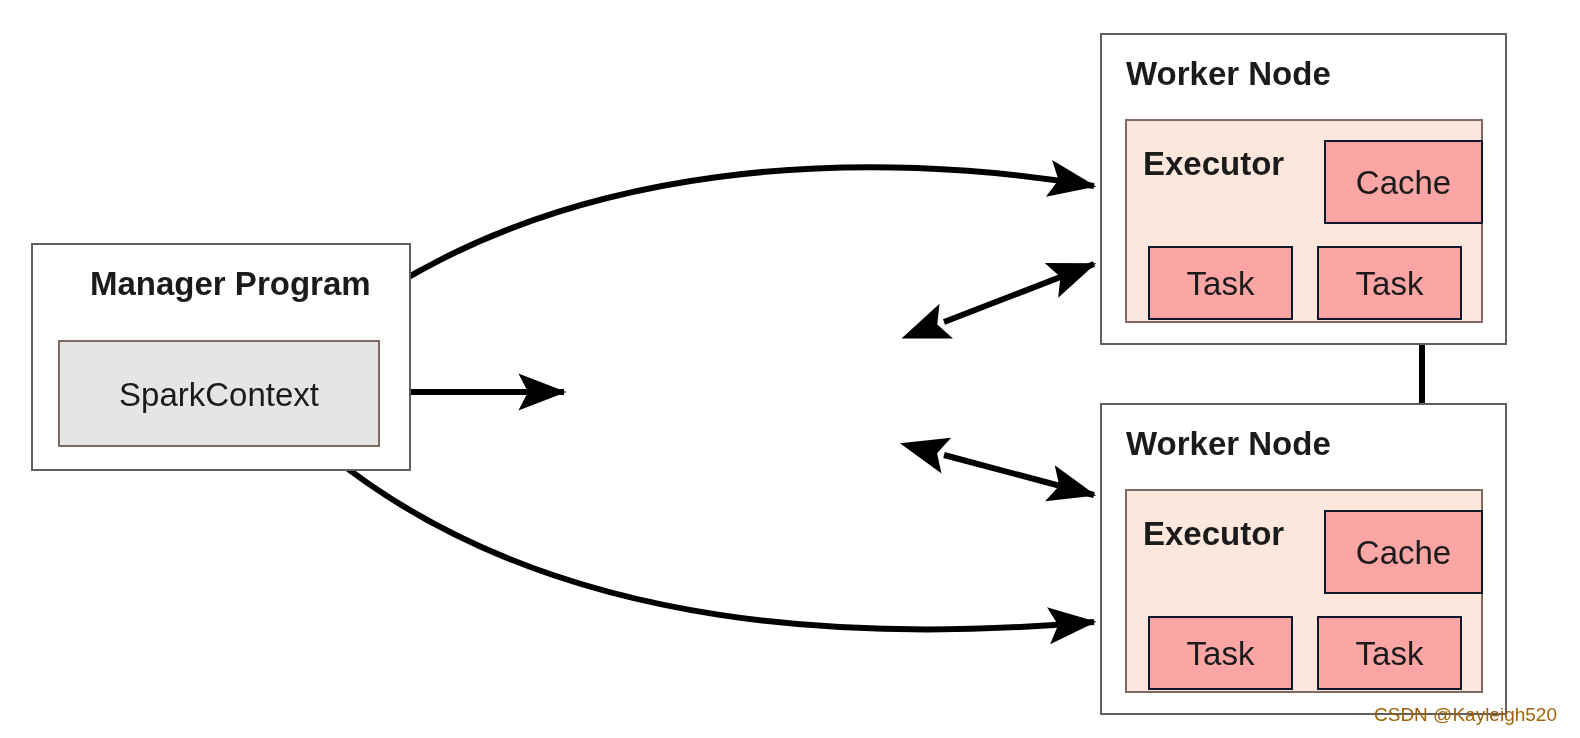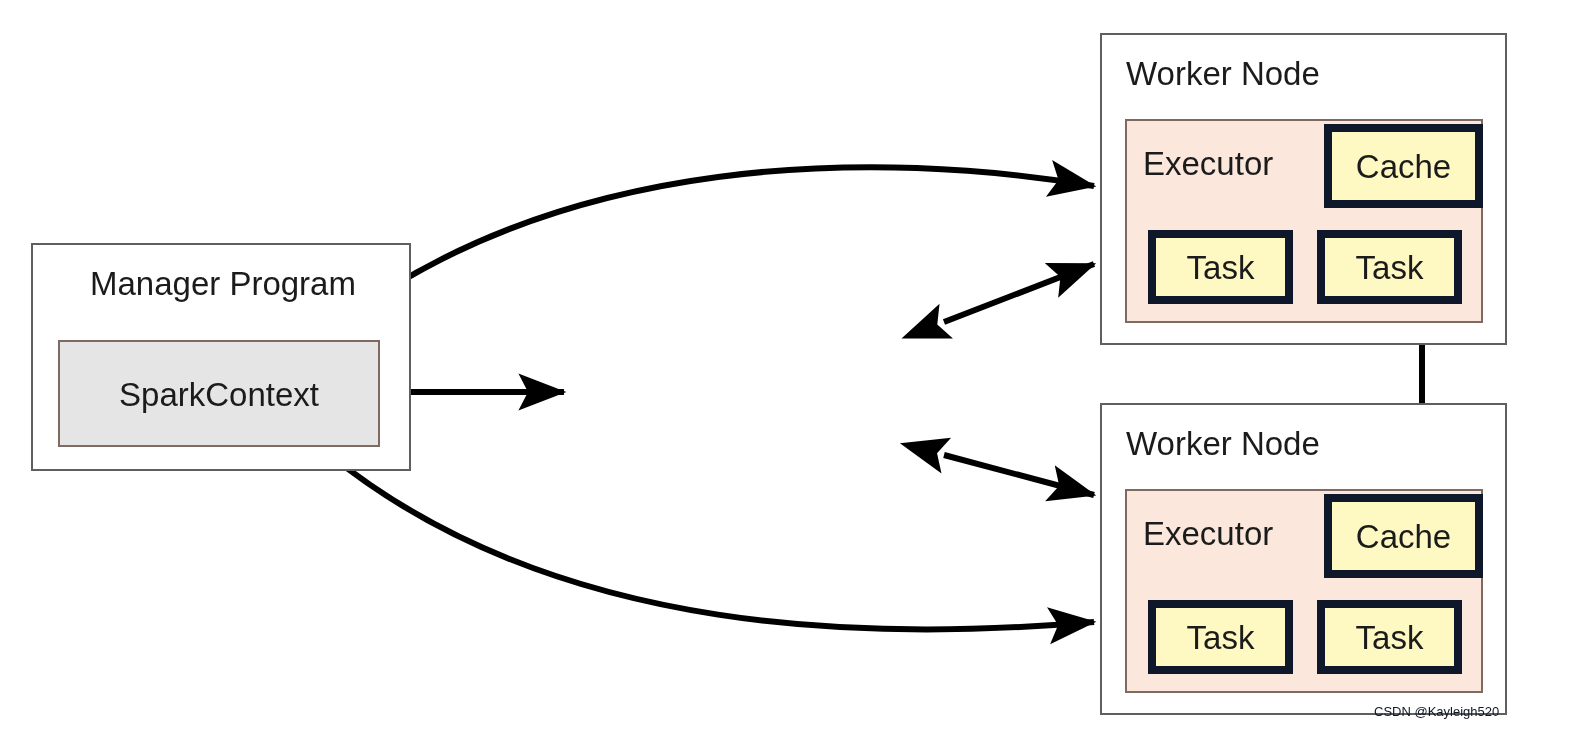--- a/index.html
+++ b/index.html
@@ -35,44 +35,46 @@
   }
   .executor-box {
     background: #fbe7dc;
     border: 2px solid #7e6a60;
   }
   .sparkcontext-box {
     background: #e5e5e5;
     border: 2px solid #7e6a60;
   }
   .inner-accent-box {
-    background: #fef9c3;
-    border: 8px solid #0f172a;
+    background: #fca5a5;
+    border: 2px solid #0f172a;
+    margin-top: 16px;
   }
   .label {
     position: absolute;
     color: #1b1b1b;
     white-space: nowrap;
     line-height: 1;
   }
   .title-label {
     font-size: 33px;
+    font-weight: bold;
   }
   .center-label {
     font-size: 33px;
     width: 100%;
     text-align: center;
     top: 50%;
     transform: translateY(-50%);
     left: 0;
   }
   .watermark {
     position: absolute;
-    font-size: 13px;
-    color: #0f172a;
+    font-size: 19px;
+    color: #a16207;
     white-space: nowrap;
   }
 </style>
 </head>
 <body>
 
 <div id="canvas">
 
   <svg class="edge-layer" viewBox="0 0 1580 738">
     <defs>

